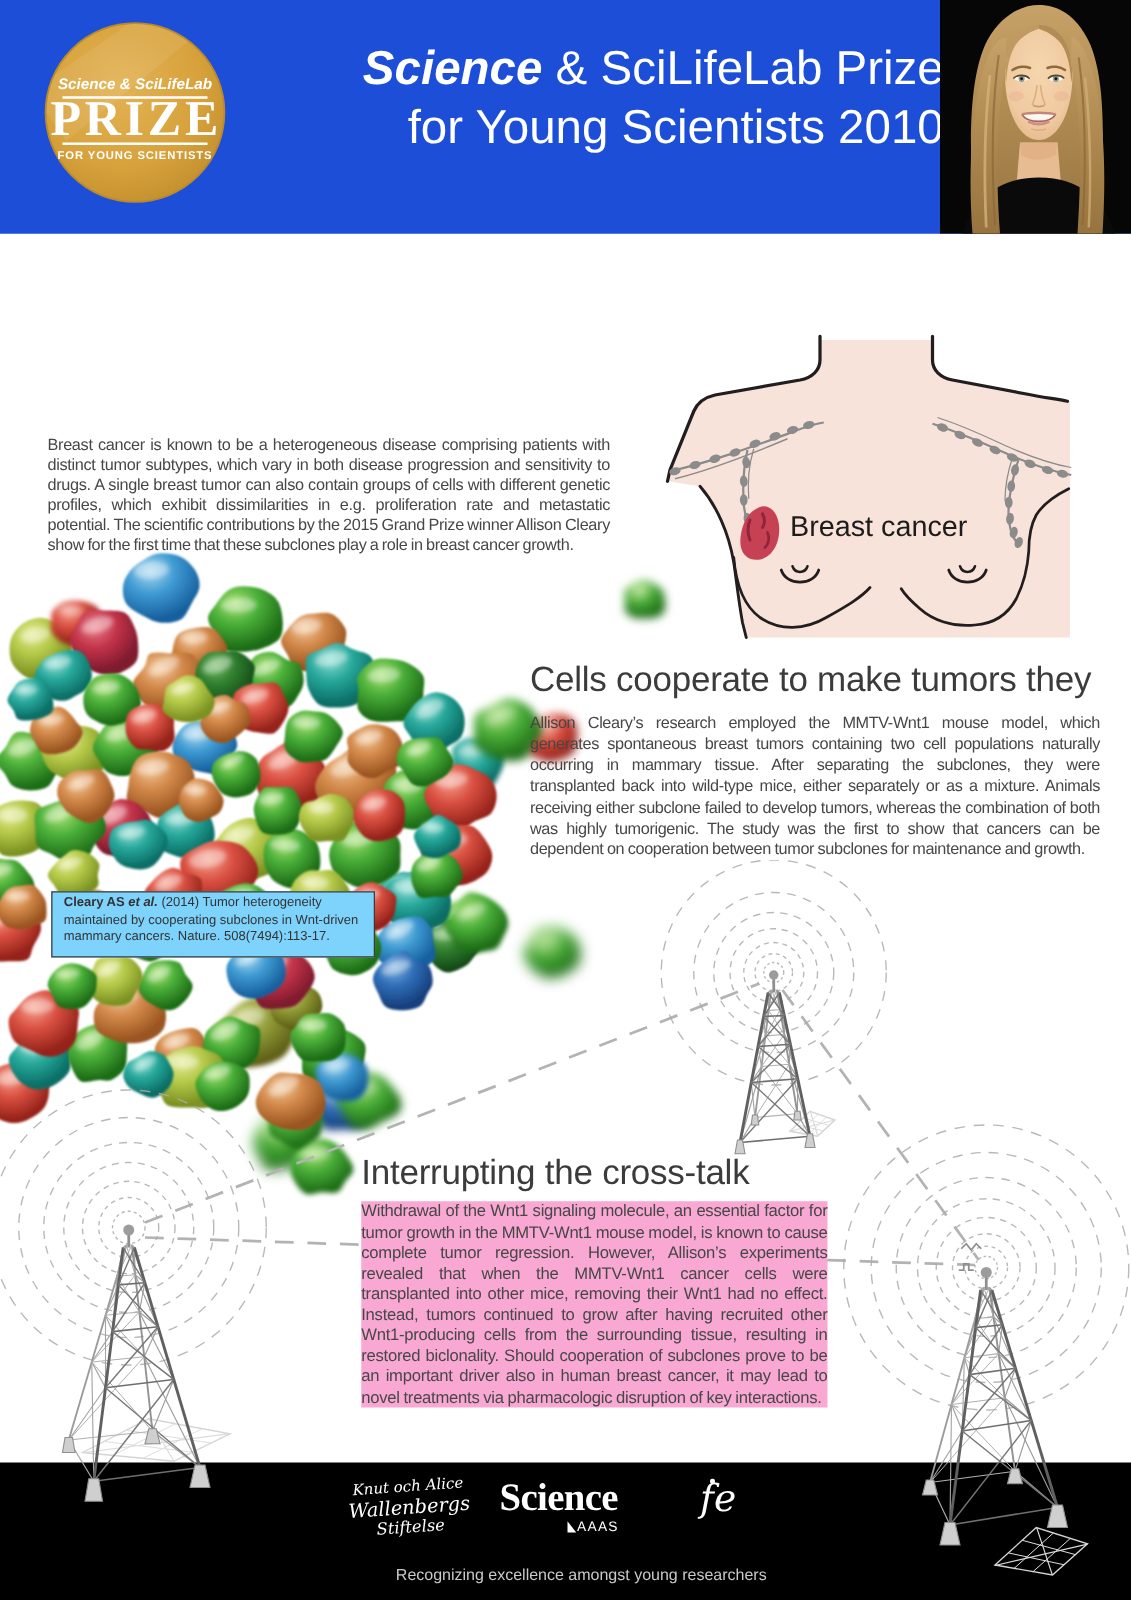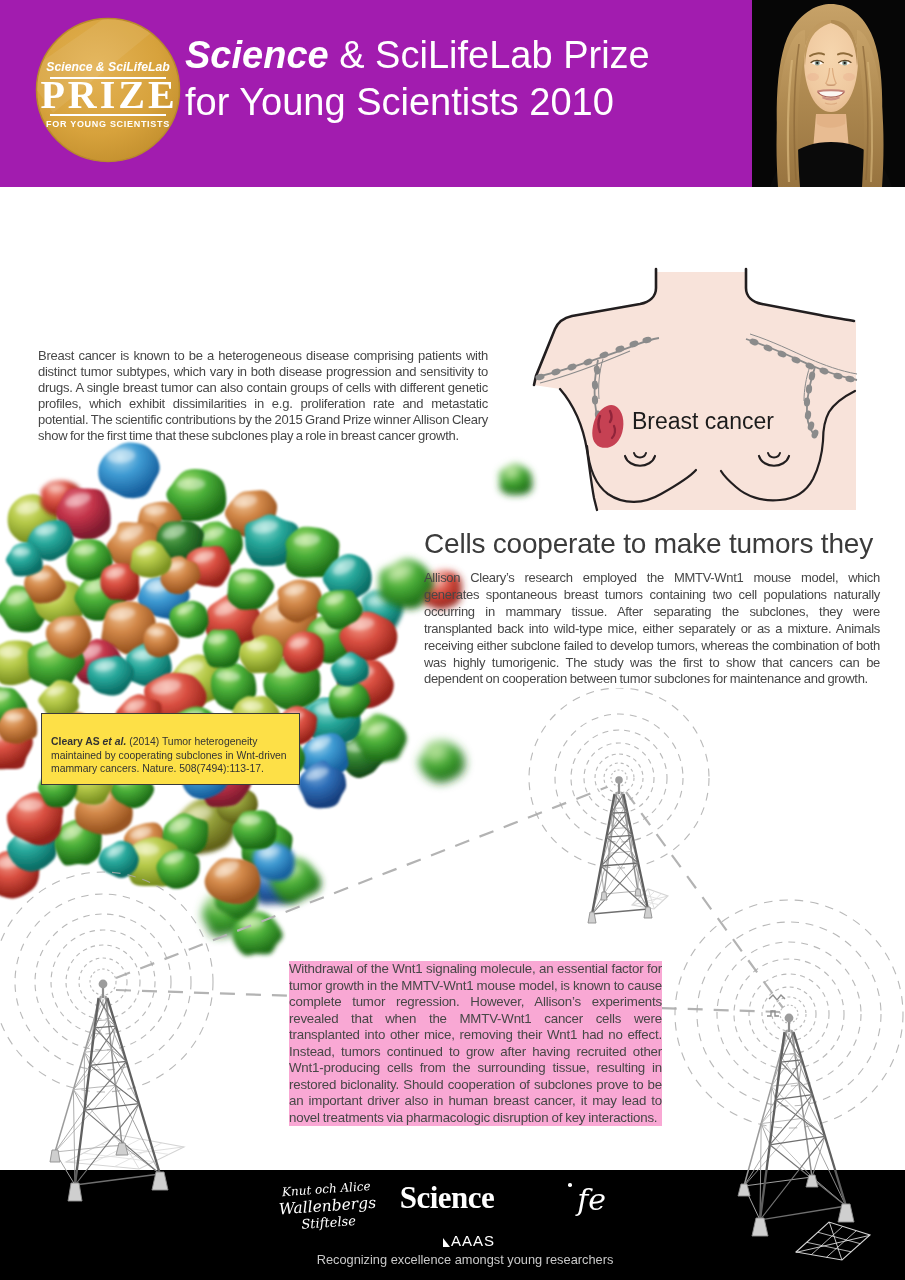--- a/index.html
+++ b/index.html
@@ -1,53 +1,53 @@
 <!DOCTYPE html>
 <html><head>
 <meta charset="utf-8">
 <style>
 *{margin:0;padding:0;box-sizing:border-box}
 html,body{background:#ffffff}
 .page{position:relative;width:905px;height:1280px;background:#ffffff;overflow:hidden;
   font-family:"Liberation Sans",sans-serif;margin:0 auto}
-.header{position:absolute;left:0;top:0;width:905px;height:187px;background:#a21caf}
+.header{position:absolute;left:0;top:0;width:905px;height:187px;background:#1d4ed8}
 .badge{position:absolute;left:35px;top:17px}
-.htitles{position:absolute;left:185px;top:0;width:570px;height:160px;text-align:left;color:#fff}
+.htitles{position:absolute;left:185px;top:0;width:570px;height:160px;text-align:right;color:#fff}
 .ht1{font-size:38px;font-weight:normal;margin-top:32px;line-height:47px}
 .ht1 .it{font-style:italic;font-weight:bold}
 .hsub{font-size:20.5px;margin-top:11px;color:#e7a93c}
 .hsub b{font-weight:bold}
 .portrait{position:absolute;right:0;top:0}
 .main-title{position:absolute;left:33px;top:206px;font-size:43px;font-weight:bold;color:#1b1b1b;letter-spacing:-1px}
 .s-head{position:absolute;color:#3b3b3b;font-weight:normal;font-size:28px;letter-spacing:-0.2px}
 #s1h{left:38px;top:288px}
 #s2h{left:424px;top:528px}
 #s3h{left:289px;top:922px}
 .s-body{position:absolute;text-align:justify;color:#474747}
 #s1b{left:38px;top:348px;width:450px;font-size:13px;line-height:15.9px;letter-spacing:-0.25px;word-spacing:-0.8px}
 #s2b{left:424px;top:570px;width:456px;font-size:13px;line-height:16.9px;letter-spacing:-0.3px;word-spacing:-0.5px}
 #s3b{left:289px;top:961px;width:373px;font-size:13.3px;line-height:16.5px;letter-spacing:-0.2px;word-spacing:-0.5px;background:#f9a8d4}
 .torso{position:absolute;left:528px;top:258px}
 .cells{position:absolute;left:0px;top:430px}
 .towers{position:absolute;left:0px;top:688px}
-.cite{position:absolute;left:41px;top:713px;width:259px;background:#fde047;border:1px solid #3a3a3a;
-  padding:21px 9px 8px 9px;font-size:10.4px;line-height:13.7px;color:#333}
+.cite{position:absolute;left:41px;top:713px;width:259px;background:#7dd3fc;border:1px solid #3a3a3a;
+  padding:2px 9px 8px 9px;font-size:10.4px;line-height:13.7px;color:#333}
 .cite b{font-weight:bold}
 .cite .bi{font-weight:bold;font-style:italic}
 .footer{position:absolute;left:0;top:1170px;width:905px;height:110px;background:#000}
 .wall{position:absolute;left:255px;top:1182px;width:145px;text-align:center;color:#fff;
   font-family:"DejaVu Serif",serif;font-style:italic;transform:rotate(-4deg)}
 .wall .w1{font-size:12px;line-height:15px}
 .wall .w2{font-size:15.5px;line-height:18px}
 .wall .w3{font-size:13px;line-height:16px}
 .sci{position:absolute;left:399px;top:1180px;width:96px;color:#fff;text-align:center}
 .sci .s{font-family:"Liberation Serif",serif;font-weight:bold;font-size:31px;letter-spacing:-0.5px}
-.sci .a{font-size:15px;letter-spacing:1px;text-align:right;margin-top:16px}
+.sci .a{font-size:11px;letter-spacing:1px;text-align:right;margin-top:0px}
 .sci .tri{display:inline-block;width:0;height:0;border-right:7px solid transparent;border-bottom:9px solid #fff;margin-right:1px;transform:translateY(1px)}
-.fe{position:absolute;left:560px;top:1182px;width:46px;color:#fff;text-align:right;
+.fe{position:absolute;left:560px;top:1182px;width:46px;color:#fff;text-align:left;
   font-family:"DejaVu Serif",serif;font-style:italic;font-size:30px}
 .fe .dot{position:absolute;left:8px;top:1px;width:3.5px;height:3.5px;border-radius:50%;background:#fff}
 .tagline{position:absolute;left:0;top:1252px;width:930px;text-align:center;color:#c9c9c9;font-size:12.8px}
 </style>
 </head>
 <body>
 
 <div class="page">
 
   <div class="header">
@@ -906,20 +906,21 @@
       <line x1="769.8" y1="1144.8" x2="846.0" y2="1206.0" stroke="#767676" stroke-width="1.1"></line>
       <line x1="825.0" y1="1136.4" x2="760.0" y2="1220.0" stroke="#767676" stroke-width="1.1"></line>
       <polygon points="741,1184 747,1184 750,1196 738,1196" fill="#cfcfcf" stroke="#8f8f8f" stroke-width="0.9"></polygon>
       <polygon points="809,1175 815,1175 818,1187 806,1187" fill="#cfcfcf" stroke="#8f8f8f" stroke-width="0.9"></polygon>
       <polygon points="756,1218 764,1218 768,1236 752,1236" fill="#cfcfcf" stroke="#8f8f8f" stroke-width="0.9"></polygon>
       <polygon points="842,1204 850,1204 854,1222 838,1222" fill="#cfcfcf" stroke="#8f8f8f" stroke-width="0.9"></polygon>
       <line x1="789.0" y1="1032.0" x2="789.0" y2="1020.0" stroke="#8e8e8e" stroke-width="2.2"></line>
       <circle cx="789" cy="1018" r="4.4" fill="#9c9c9c"></circle>
     </svg>
 
+  <h2 class="s-head" id="s3h">Interrupting the cross-talk</h2>
   <p class="s-body" id="s3b">Withdrawal of the Wnt1 signaling molecule, an essential factor for tumor growth in the MMTV-Wnt1 mouse model, is known to cause complete tumor regression. However, Allison’s experiments revealed that when the MMTV-Wnt1 cancer cells were transplanted into other mice, removing their Wnt1 had no effect. Instead, tumors continued to grow after having recruited other Wnt1-producing cells from the surrounding tissue, resulting in restored biclonality. Should cooperation of subclones prove to be an important driver also in human breast cancer, it may lead to novel treatments via pharmacologic disruption of key interactions.</p>
 
   <div class="cite"><b>Cleary AS </b><span class="bi">et al.</span><span> (2014) Tumor heterogeneity maintained by cooperating  subclones in Wnt-driven mammary cancers. Nature. 508(7494):113-17.</span></div>
 
   <div class="wall">
     <div class="w1">Knut och Alice</div>
     <div class="w2">Wallenbergs</div>
     <div class="w3">Stiftelse</div>
   </div>
   <div class="sci">

